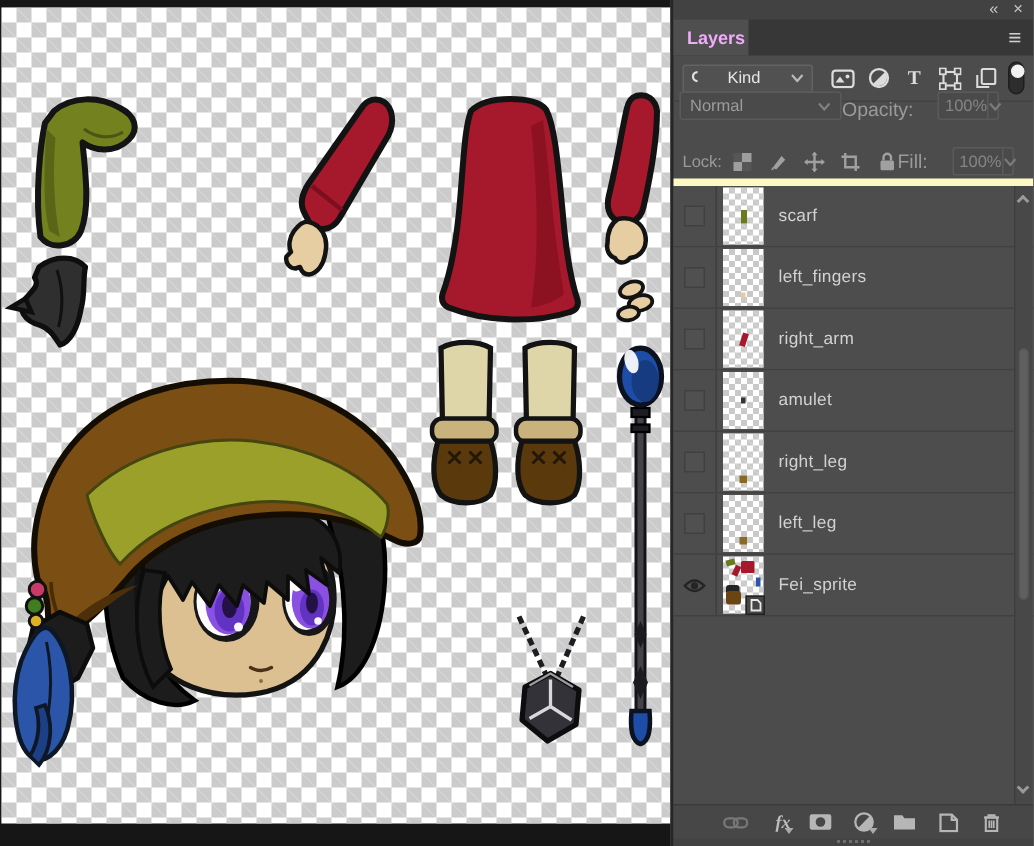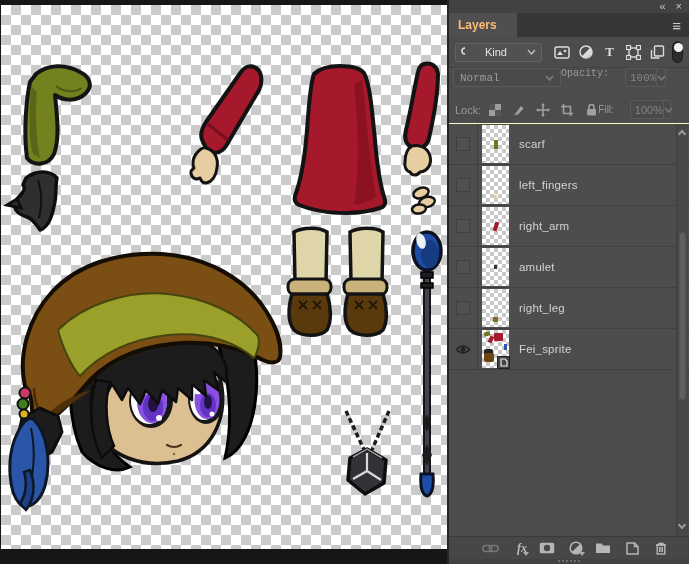--- a/index.html
+++ b/index.html
@@ -17,48 +17,48 @@
      background-size:20px 20px;background-position:0 0,10px 10px;}
   .canvas svg.art{position:absolute;left:0;top:0;width:447px;height:564px;}
 
   
   .panel{position:absolute;left:447px;top:0;width:242px;height:564px;
          background:#4c4c4c;border-left:2px solid #262626;color:#cfcfcf;}
   .titlebar{position:absolute;left:0;right:0;top:0;height:13px;background:#424242;
             display:flex;justify-content:flex-end;align-items:center;gap:10px;padding-right:7px;}
   .titlebar .tb{color:#c9c9c9;font-size:11px;line-height:11px;cursor:default;}
   .tabbar{position:absolute;left:0;right:0;top:13px;height:24px;background:#373737;display:flex;align-items:stretch;}
-  .tab{width:68px;background:#4f4f4f;color:#fdba74;font-size:12px;font-weight:bold;
+  .tab{width:50px;background:#4f4f4f;color:#f0abfc;font-size:12px;font-weight:bold;
        display:flex;align-items:center;padding-left:9px;}
   .hamburger{margin-left:auto;color:#cfcfcf;font-size:15px;display:flex;align-items:center;padding-right:8px;}
 
   .filter-row{position:absolute;left:0;right:0;top:37px;height:31px;display:flex;align-items:center;
               padding:0 6px;border-bottom:1px solid #434343;}
   .kind-box{width:87px;height:19px;background:#515151;border:1px solid #626262;border-radius:2px;
             display:flex;align-items:center;gap:20px;padding:0 5px;font-size:11px;color:#e6e6e6;}
   .kind-box .cdown{margin-left:auto;}
   .ficons{display:flex;align-items:center;gap:7px;margin-left:11px;}
   .ficon{width:17px;height:17px;display:flex;align-items:center;justify-content:center;color:#dcdcdc;}
   .t-glyph{font-size:13px;font-weight:bold;color:#dcdcdc;font-family:"Liberation Serif",serif;}
   .ftoggle{margin-left:6px;width:13px;height:22px;border-radius:7px;background:#2d2d2d;
            border:1px solid #1e1e1e;position:relative;}
   .ftoggle .knob{position:absolute;left:1px;top:1px;width:9px;height:9px;border-radius:50%;background:#f2f2f2;}
 
-  .blend-row{position:absolute;left:0;right:0;top:68px;height:28px;display:flex;align-items:flex-start;padding:0 23px 0 4px;font-family:Liberation Mono, monospace;}
+  .blend-row{position:absolute;left:0;right:0;top:52px;height:28px;display:flex;align-items:flex-end;padding:0 23px 0 4px;}
   .sel-box{width:127px;height:19px;background:#4a4a4a;border:1px solid #5a5a5a;border-radius:2px;
            display:flex;align-items:center;padding:0 6px;font-size:11px;color:#9c9c9c;}
   .sel-box .cdown{margin-left:auto;}
-  .dimlabel{font-size:10px;color:#9a9a9a;margin-left:auto;}
+  .dimlabel{font-size:13px;color:#9a9a9a;margin-left:auto;}
   .valbox{width:41px;height:19px;border:1px solid #5a5a5a;border-radius:2px;background:#4a4a4a;
           display:flex;align-items:center;margin-left:16px;}
   .valbox .v{flex:1;font-size:11px;color:#858585;padding-left:4px;}
   .valbox .chevcell{width:13px;height:100%;border-left:1px solid #5a5a5a;display:flex;align-items:center;justify-content:center;}
 
   .lock-row{position:absolute;left:0;right:0;top:96px;height:28px;display:flex;align-items:center;
-            padding:0 23px 0 6px;border-bottom:1px solid #fef9c3;}
+            padding:0 23px 0 6px;border-bottom:5px solid #fef9c3;}
   .lock-label{font-size:11px;color:#9a9a9a;margin-right:7px;}
   .licons{display:flex;align-items:center;gap:10px;}
   .licon{width:14px;height:14px;display:flex;align-items:center;justify-content:center;}
   .transp-chk{width:12px;height:12px;background:conic-gradient(#9e9e9e 90deg,#565656 90deg 180deg,#9e9e9e 180deg 270deg,#565656 270deg);}
 
   
   .layers{position:absolute;left:0;right:0;top:124px;height:412px;background:#4c4c4c;}
   .lrow{height:41px;background:#4d4d4d;border-bottom:1px solid #414141;display:flex;align-items:center;}
   .lrow.selected{background:#5e5e5e;}
   .eyecell{width:29px;align-self:stretch;border-right:1px solid #3e3e3e;display:flex;align-items:center;justify-content:center;}
@@ -425,20 +425,31 @@
             <span class="eyebox"></span>
           </span>
         <span class="thumbwrap">
             <span class="thumb">
               <i class="mark m-sm low" style="background: rgb(138, 106, 32);"></i>
             </span>
           </span>
         <span class="lname">right_leg</span>
       </div>
 
+      <div class="lrow">
+        <span class="eyecell">
+            <span class="eyebox"></span>
+          </span>
+        <span class="thumbwrap">
+            <span class="thumb">
+              <i class="mark m-sm low" style="background: rgb(138, 106, 32);"></i>
+            </span>
+          </span>
+        <span class="lname">left_leg</span>
+      </div>
 
       <div class="lrow">
         <span class="eyecell">
           <svg width="16" height="11">
             <path d="M1.5 5.5 Q8 -1.5 14.5 5.5 Q8 12.5 1.5 5.5 Z" fill="none" stroke="#242424" stroke-width="1.6"></path>
             <circle cx="8" cy="5.5" r="2.4" fill="#242424"></circle>
           </svg>
         </span>
         <span class="thumbwrap">
           <span class="thumb fei">

